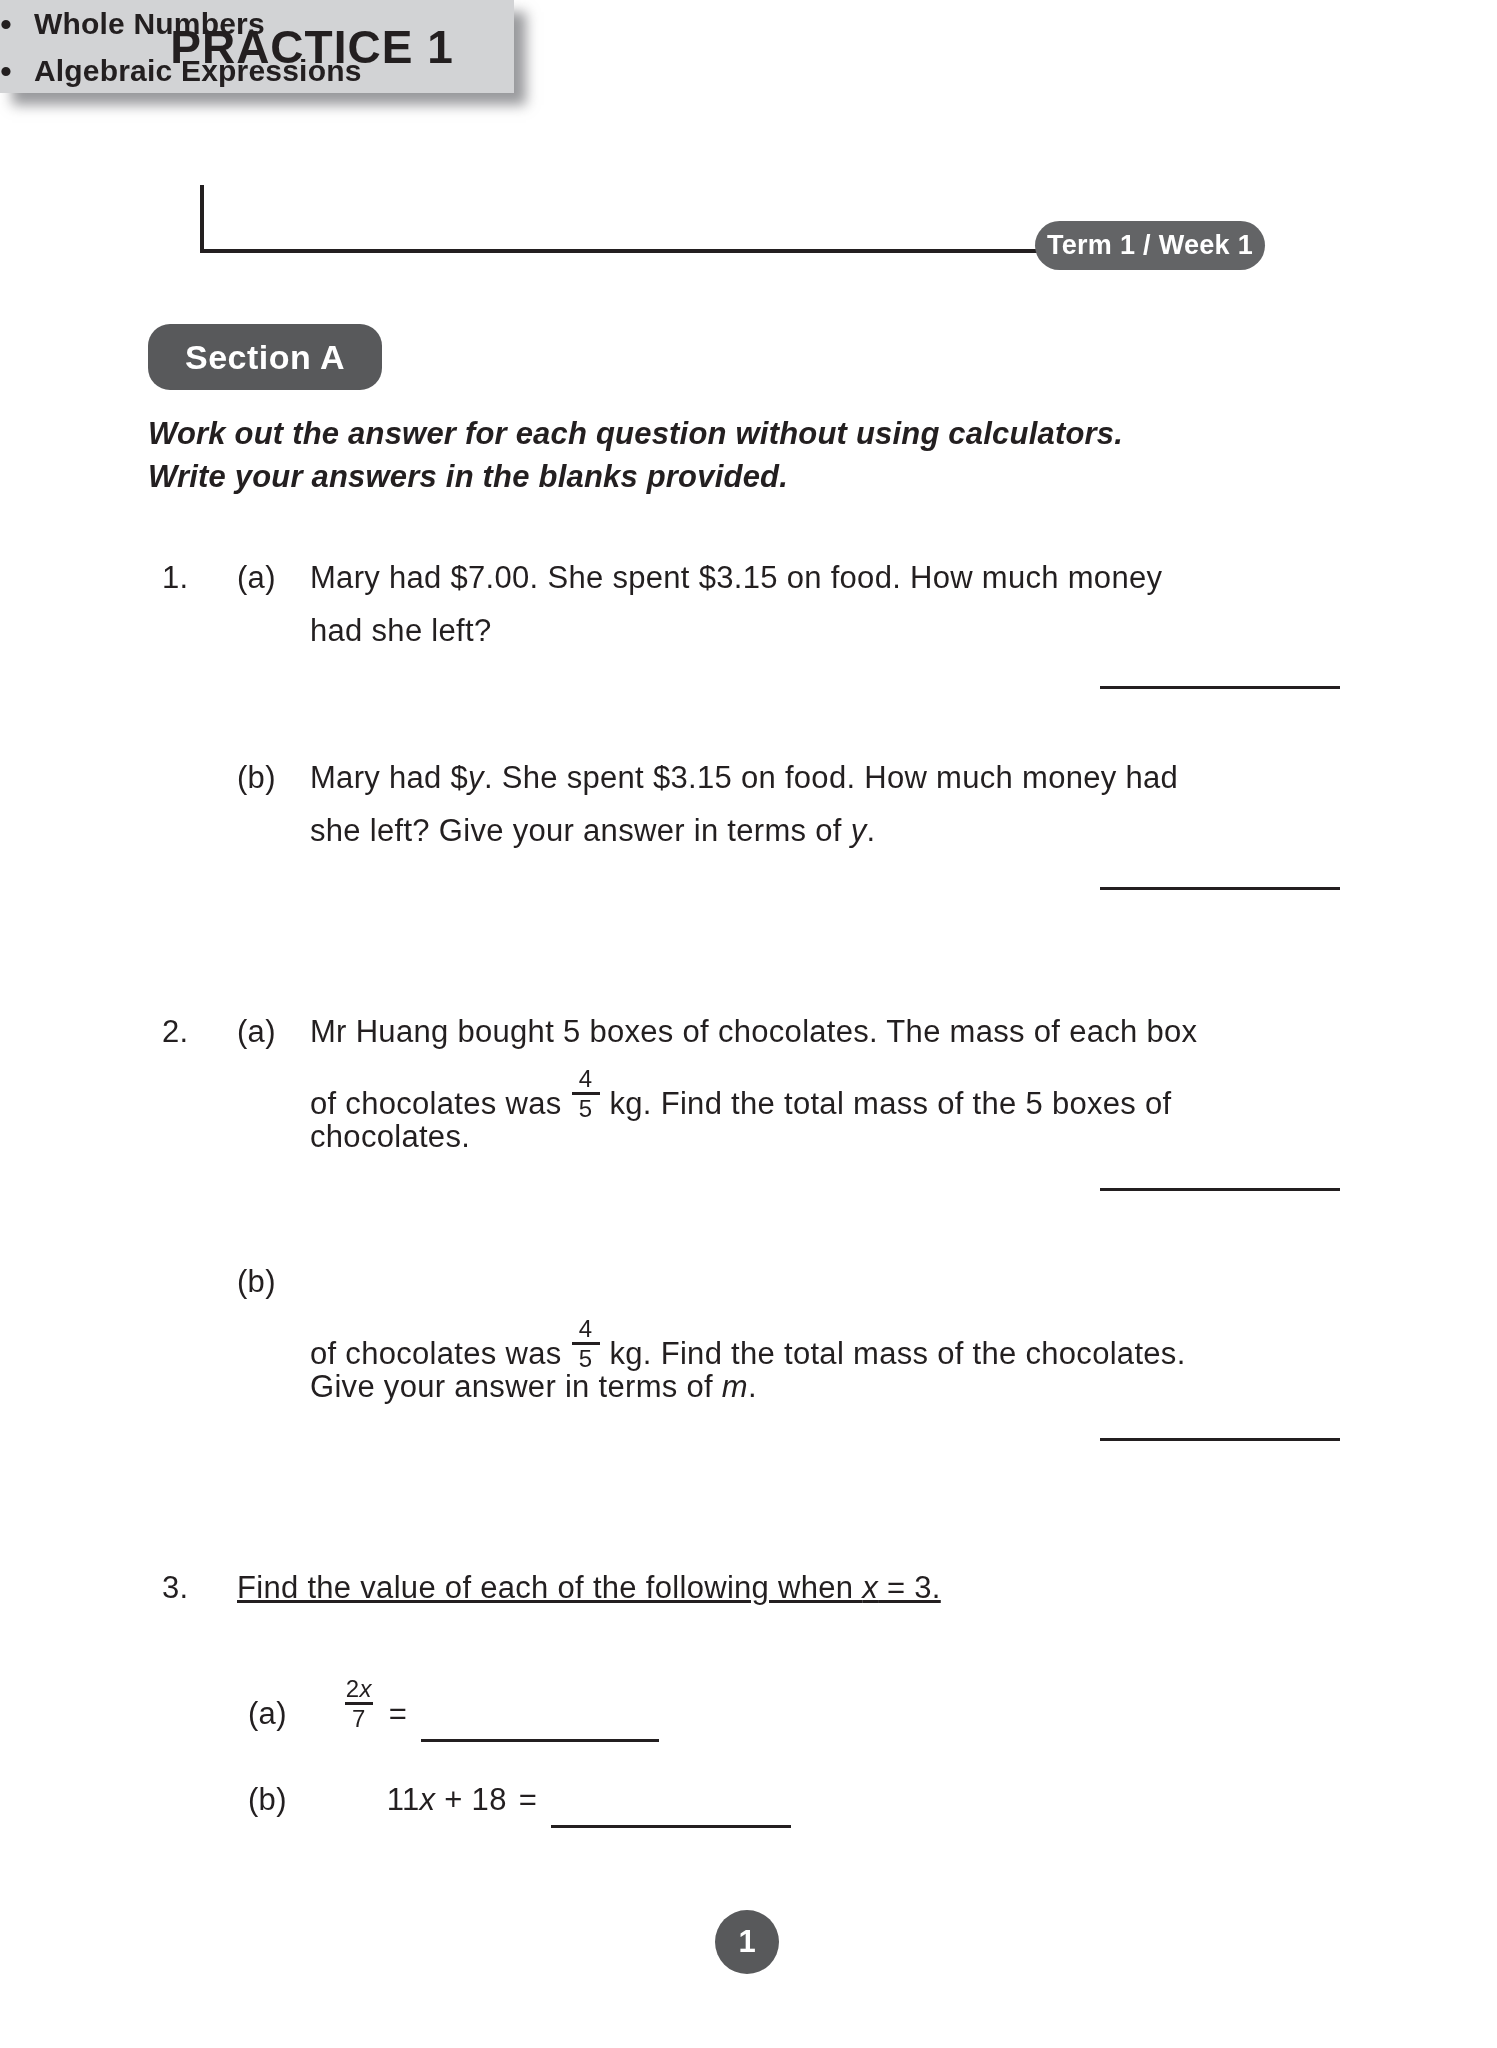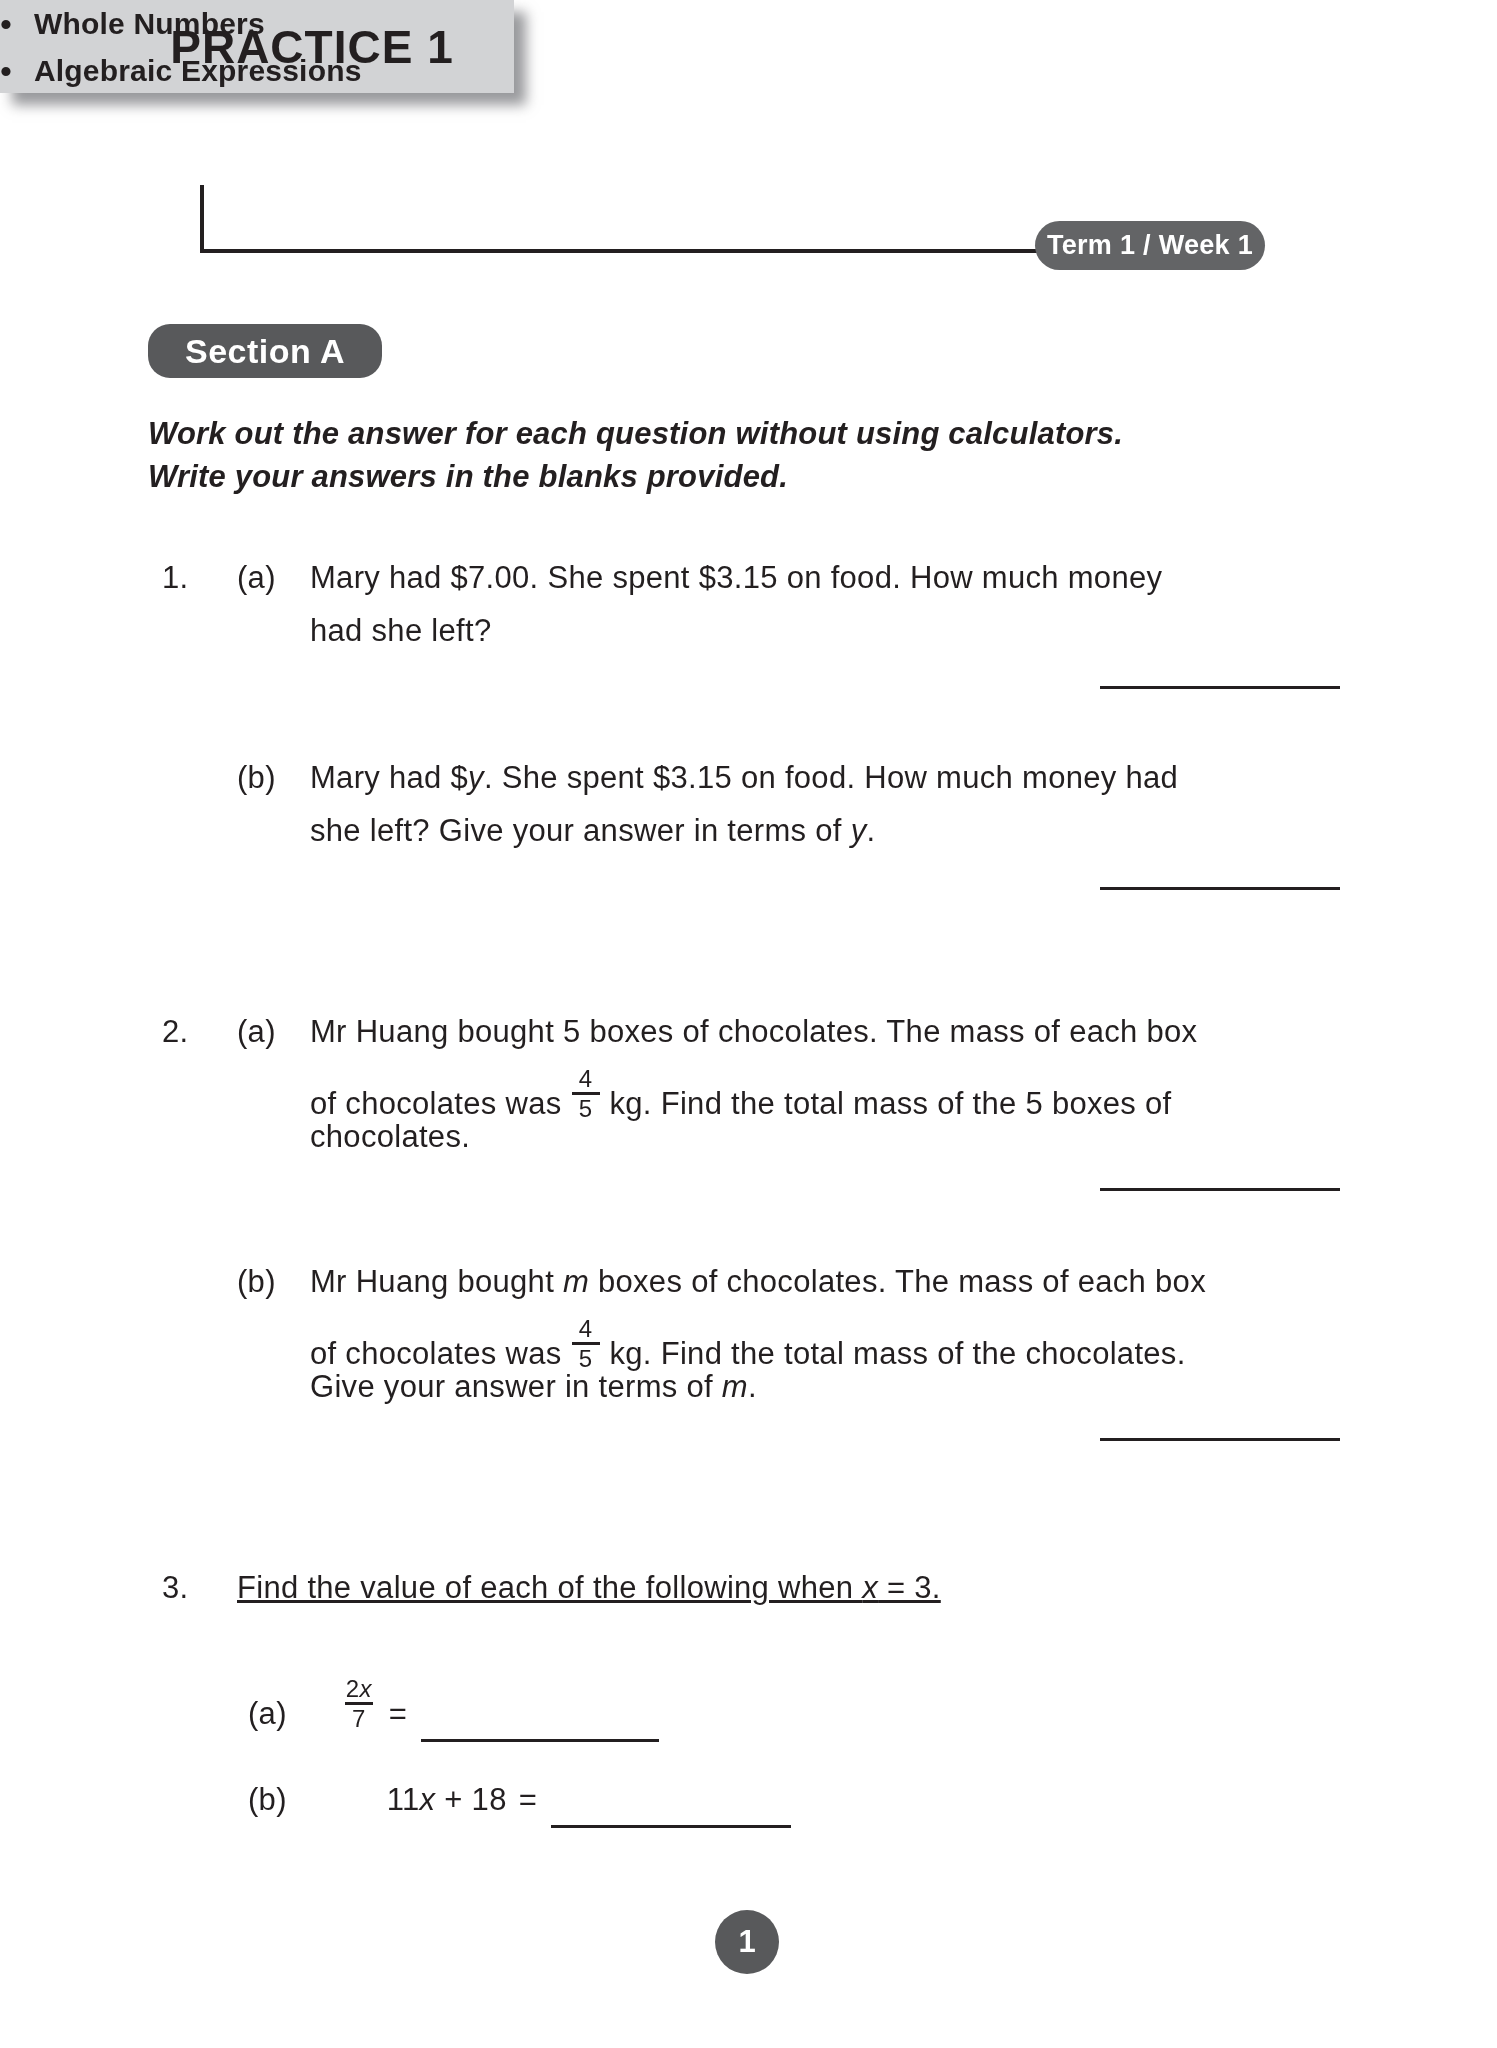--- a/index.html
+++ b/index.html
@@ -35,21 +35,21 @@
     position:absolute; left:1035px; top:221px;
     width:230px; height:49px;
     background:#636466; color:#ffffff;
     border-radius:25px;
     display:flex; align-items:center; justify-content:center;
     font-size:27px; font-weight:700; letter-spacing:0.3px;
   }
   
   .section-badge{
     position:absolute; left:148px; top:324px;
-    width:234px; height:54px;
+    width:234px; height:66px;
     background:#58595b; color:#ffffff;
     border-radius:22px;
     display:flex; align-items:center; justify-content:center;
     font-size:34px; font-weight:800; letter-spacing:0.5px;
   }
   .instructions{
     position:absolute; left:148px; top:412px;
     font-size:31px; font-weight:700; font-style:italic;
     line-height:43px; letter-spacing:0.2px;
   }
@@ -130,21 +130,20 @@
       <span class="fnum">4</span>
       <span class="fbar"></span>
       <span class="fden">5</span>
     </span>
     <span>kg. Find the total mass of the 5 boxes of</span>
   </div>
   <div class="qtext" style="left:310px; top:1119px;text-align:right;">chocolates.</div>
   <div class="answer-line" style="left:1100px; top:1188px; width:240px;"></div>
 
   <div class="qtext" style="left:237px; top:1264px;">(b)</div>
-  <div class="qtext" style="left:310px; top:1264px;"><span>Mr Huang bought </span><span class="var">m</span><span> boxes of chocolates. The mass of each box</span></div>
   <div class="qtext fracline" style="left:310px; top:1292px; height:80px;">
     <span>of chocolates was</span>
     <span class="frac">
       <span class="fnum">4</span>
       <span class="fbar"></span>
       <span class="fden">5</span>
     </span>
     <span>kg. Find the total mass of the chocolates.</span>
   </div>
   <div class="qtext" style="left:310px; top:1369px;"><span>Give your answer in terms of </span><span class="var">m</span><span>.</span></div>

